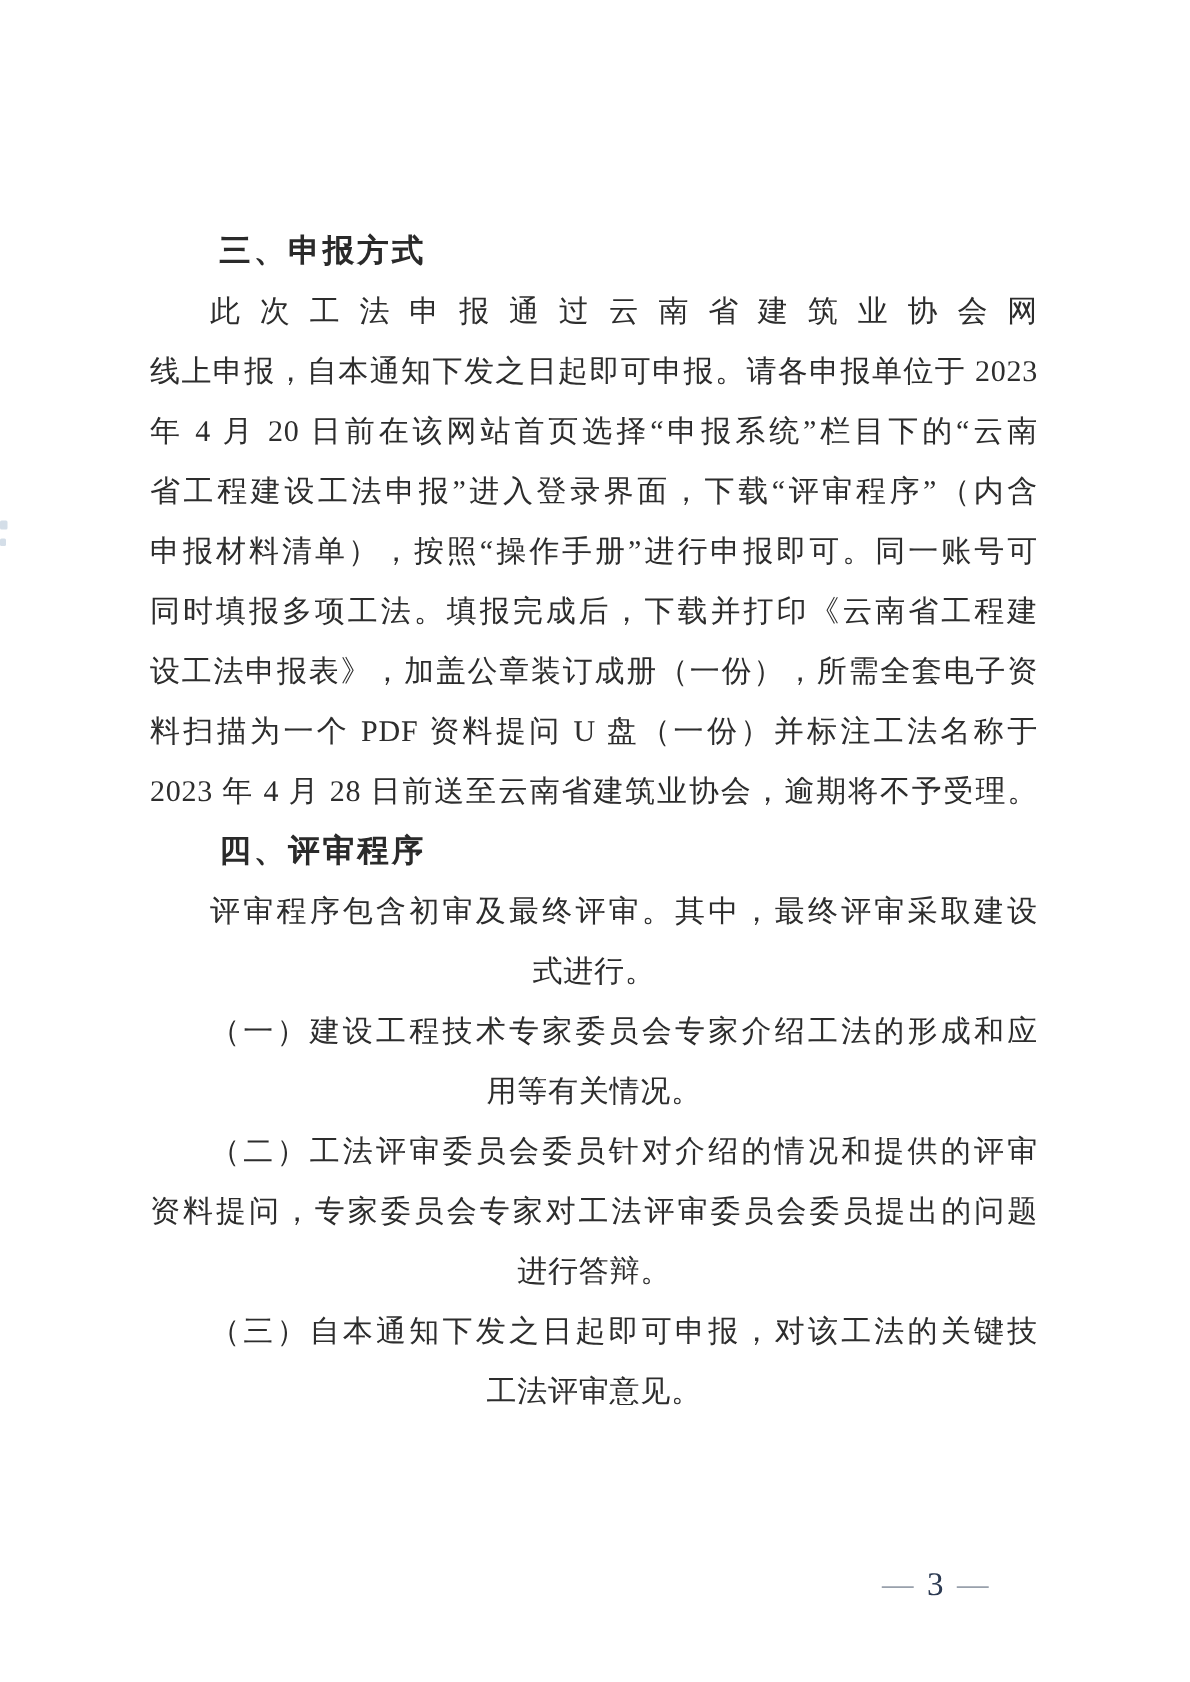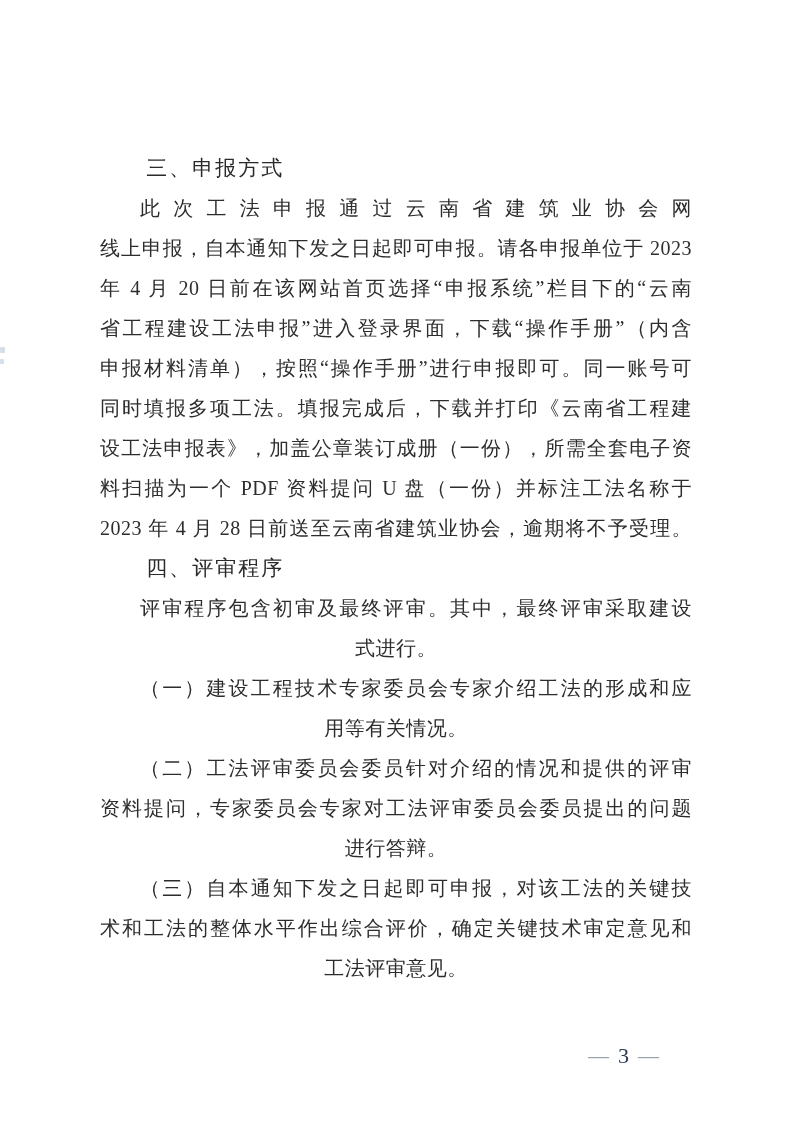--- a/index.html
+++ b/index.html
@@ -29,21 +29,21 @@
     font-size: 20px;
     line-height: 40px;
     height: 40px;
     overflow: hidden;
     color: #2d2d2d;
     letter-spacing: 0.5px;
   }
   
   .line.h {
     font-family: "Liberation Sans", "DejaVu Sans", sans-serif;
-    font-weight: normal;
+    font-weight: bold;
     font-size: 21px;
     color: #2a2a2a;
     text-indent: 2.2em;
     letter-spacing: 2px;
   }
   
   .line.f {
     text-indent: 2em;
     text-align: justify;
     text-align-last: justify;
@@ -92,36 +92,35 @@
 <div class="page">
 
   <div class="scan-mark m1"></div>
   <div class="scan-mark m2"></div>
 
   <div class="content">
     <div class="line h">三、申报方式</div>
     <div class="line f">此次工法申报通过云南省建筑业协会网（www.ynsjzyxh.com）</div>
     <div class="line j">线上申报，自本通知下发之日起即可申报。请各申报单位于 2023</div>
     <div class="line j">年 4 月 20 日前在该网站首页选择“申报系统”栏目下的“云南</div>
-    <div class="line j">省工程建设工法申报”进入登录界面，下载“操作手册”（内含</div>
+    <div class="line j">省工程建设工法申报”进入登录界面，下载“评审程序”（内含</div>
     <div class="line j">申报材料清单），按照“操作手册”进行申报即可。同一账号可</div>
     <div class="line j">同时填报多项工法。填报完成后，下载并打印《云南省工程建</div>
     <div class="line j">设工法申报表》，加盖公章装订成册（一份），所需全套电子资</div>
     <div class="line j">料扫描为一个 PDF 资料提问 U 盘（一份）并标注工法名称于</div>
     <div class="line j">2023 年 4 月 28 日前送至云南省建筑业协会，逾期将不予受理。</div>
     <div class="line h">四、评审程序</div>
     <div class="line f">评审程序包含初审及最终评审。其中，最终评审采取建设</div>
     <div class="line e">式进行。</div>
     <div class="line f">（一）建设工程技术专家委员会专家介绍工法的形成和应</div>
     <div class="line e">用等有关情况。</div>
     <div class="line f">（二）工法评审委员会委员针对介绍的情况和提供的评审</div>
     <div class="line j">资料提问，专家委员会专家对工法评审委员会委员提出的问题</div>
     <div class="line e">进行答辩。</div>
     <div class="line f">（三）自本通知下发之日起即可申报，对该工法的关键技</div>
-    <div class="line j">术和工法的整体水平作出综合评价，确定关键技术审定意见和</div>
     <div class="line e">工法评审意见。</div>
   </div>
 
   <div class="pagenum">
     <span class="dash">—</span>
     <span class="num">3</span>
     <span class="dash">—</span>
   </div>
 
 </div>

